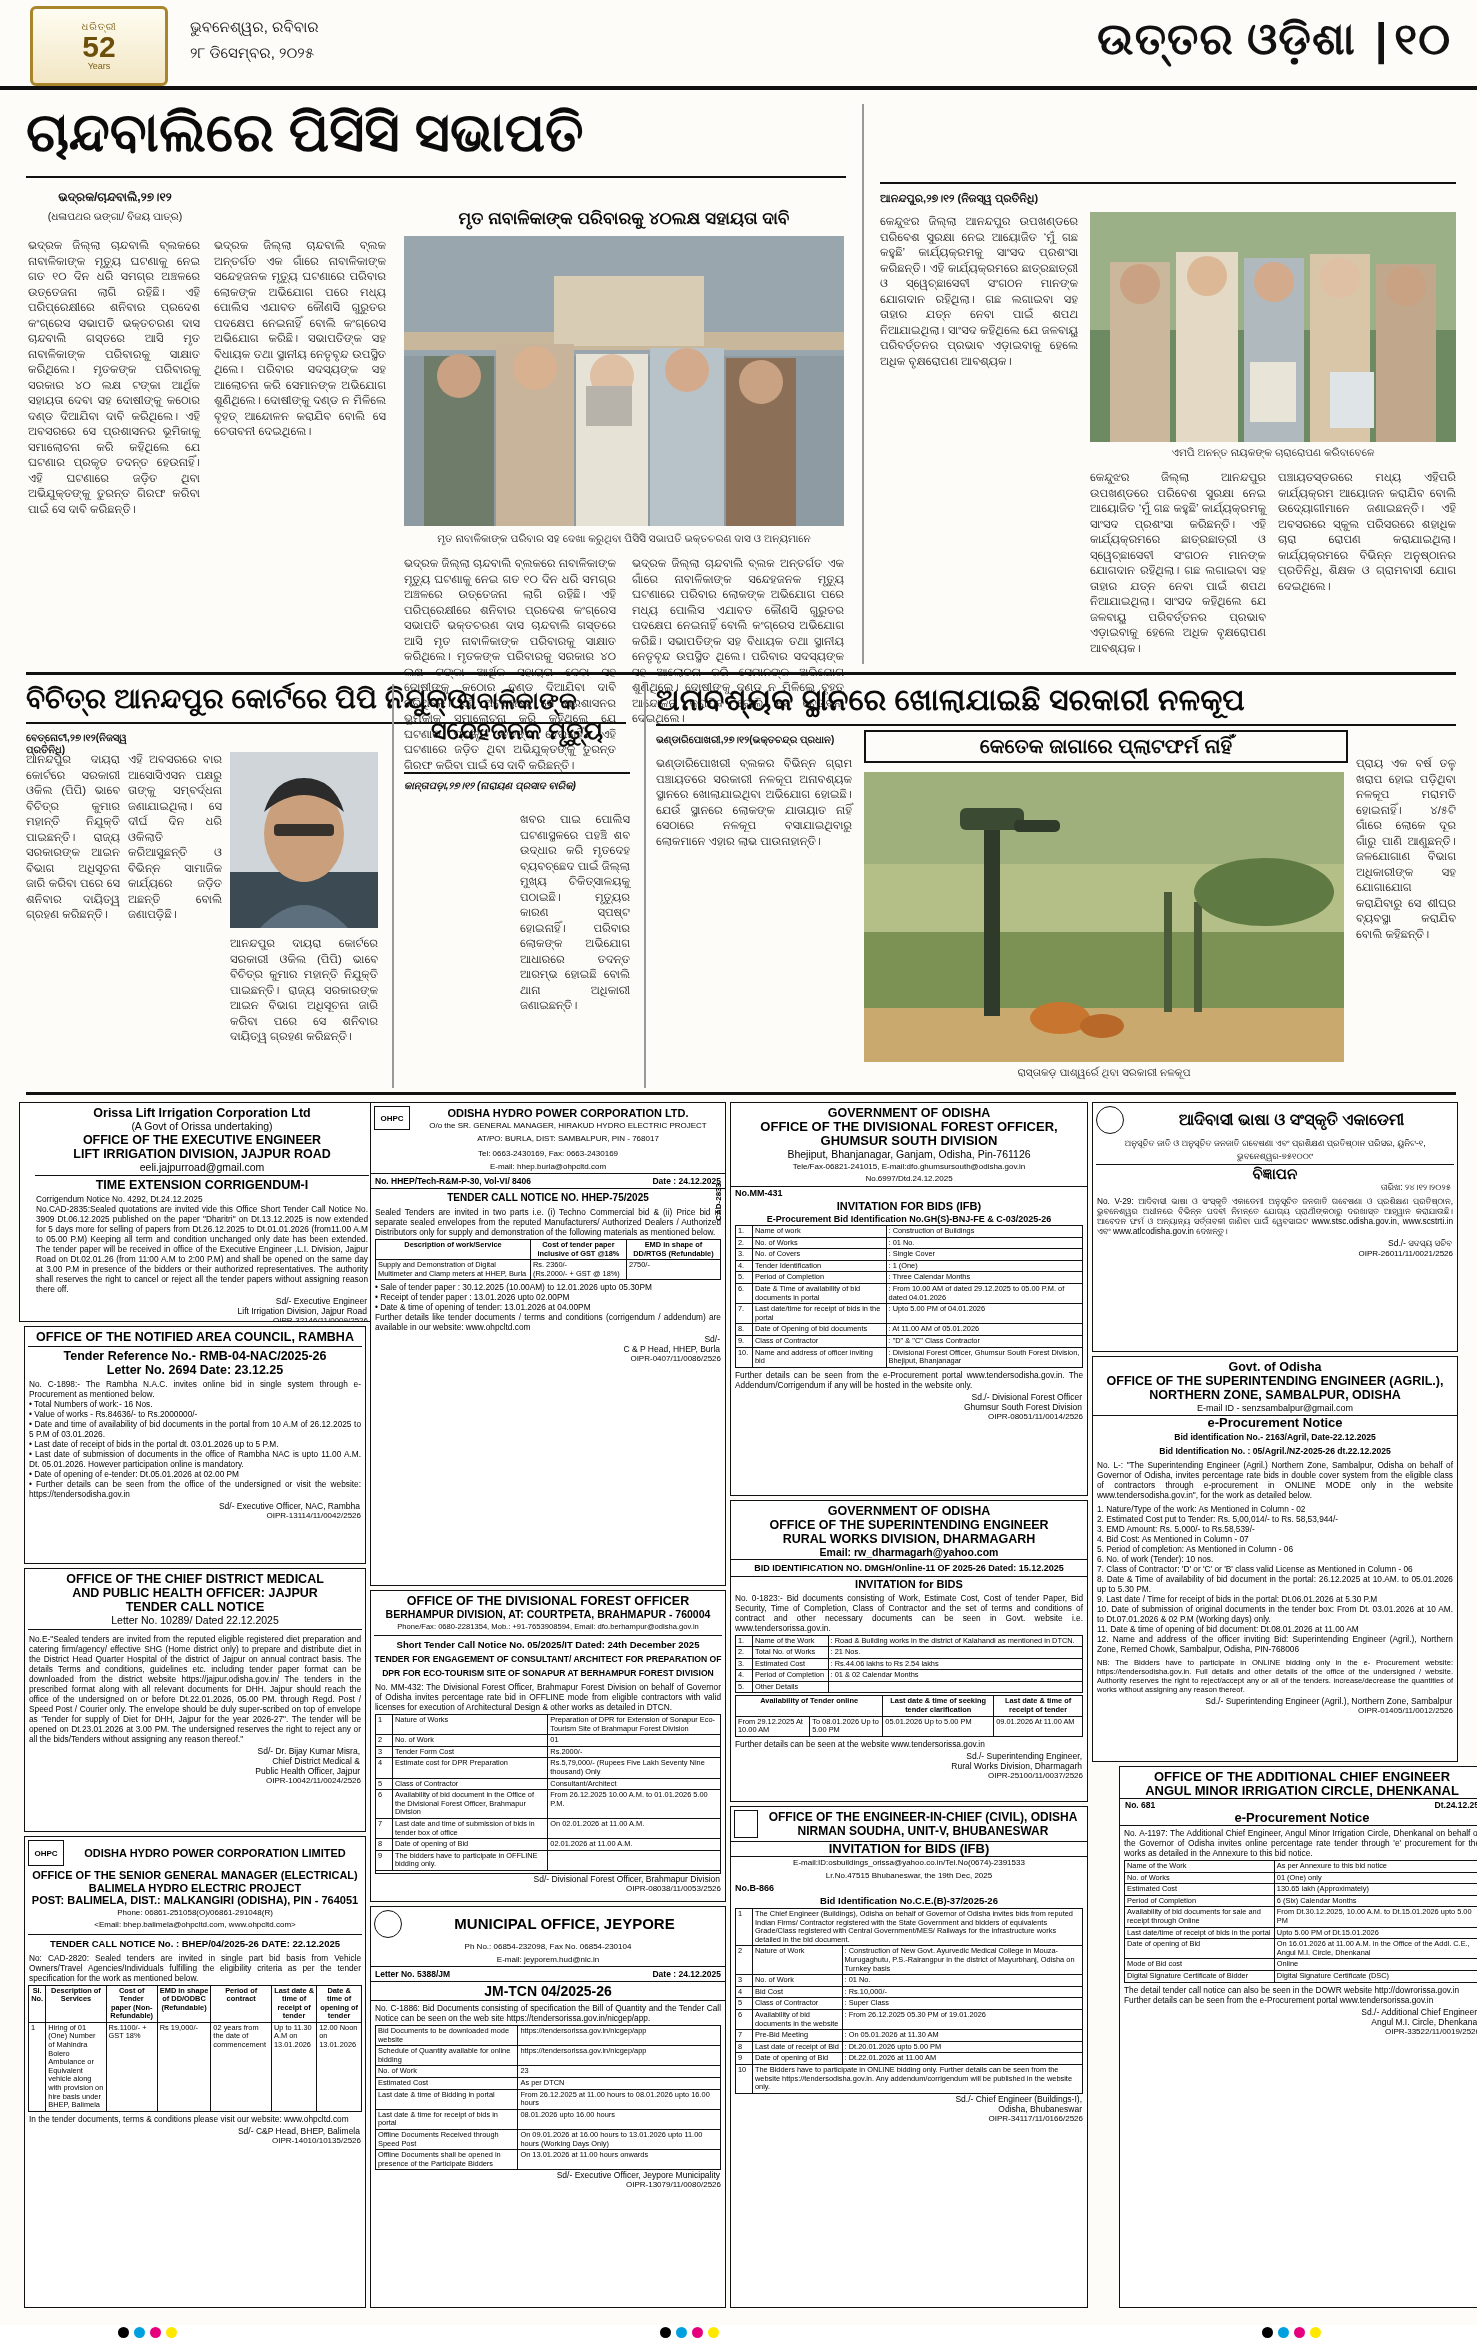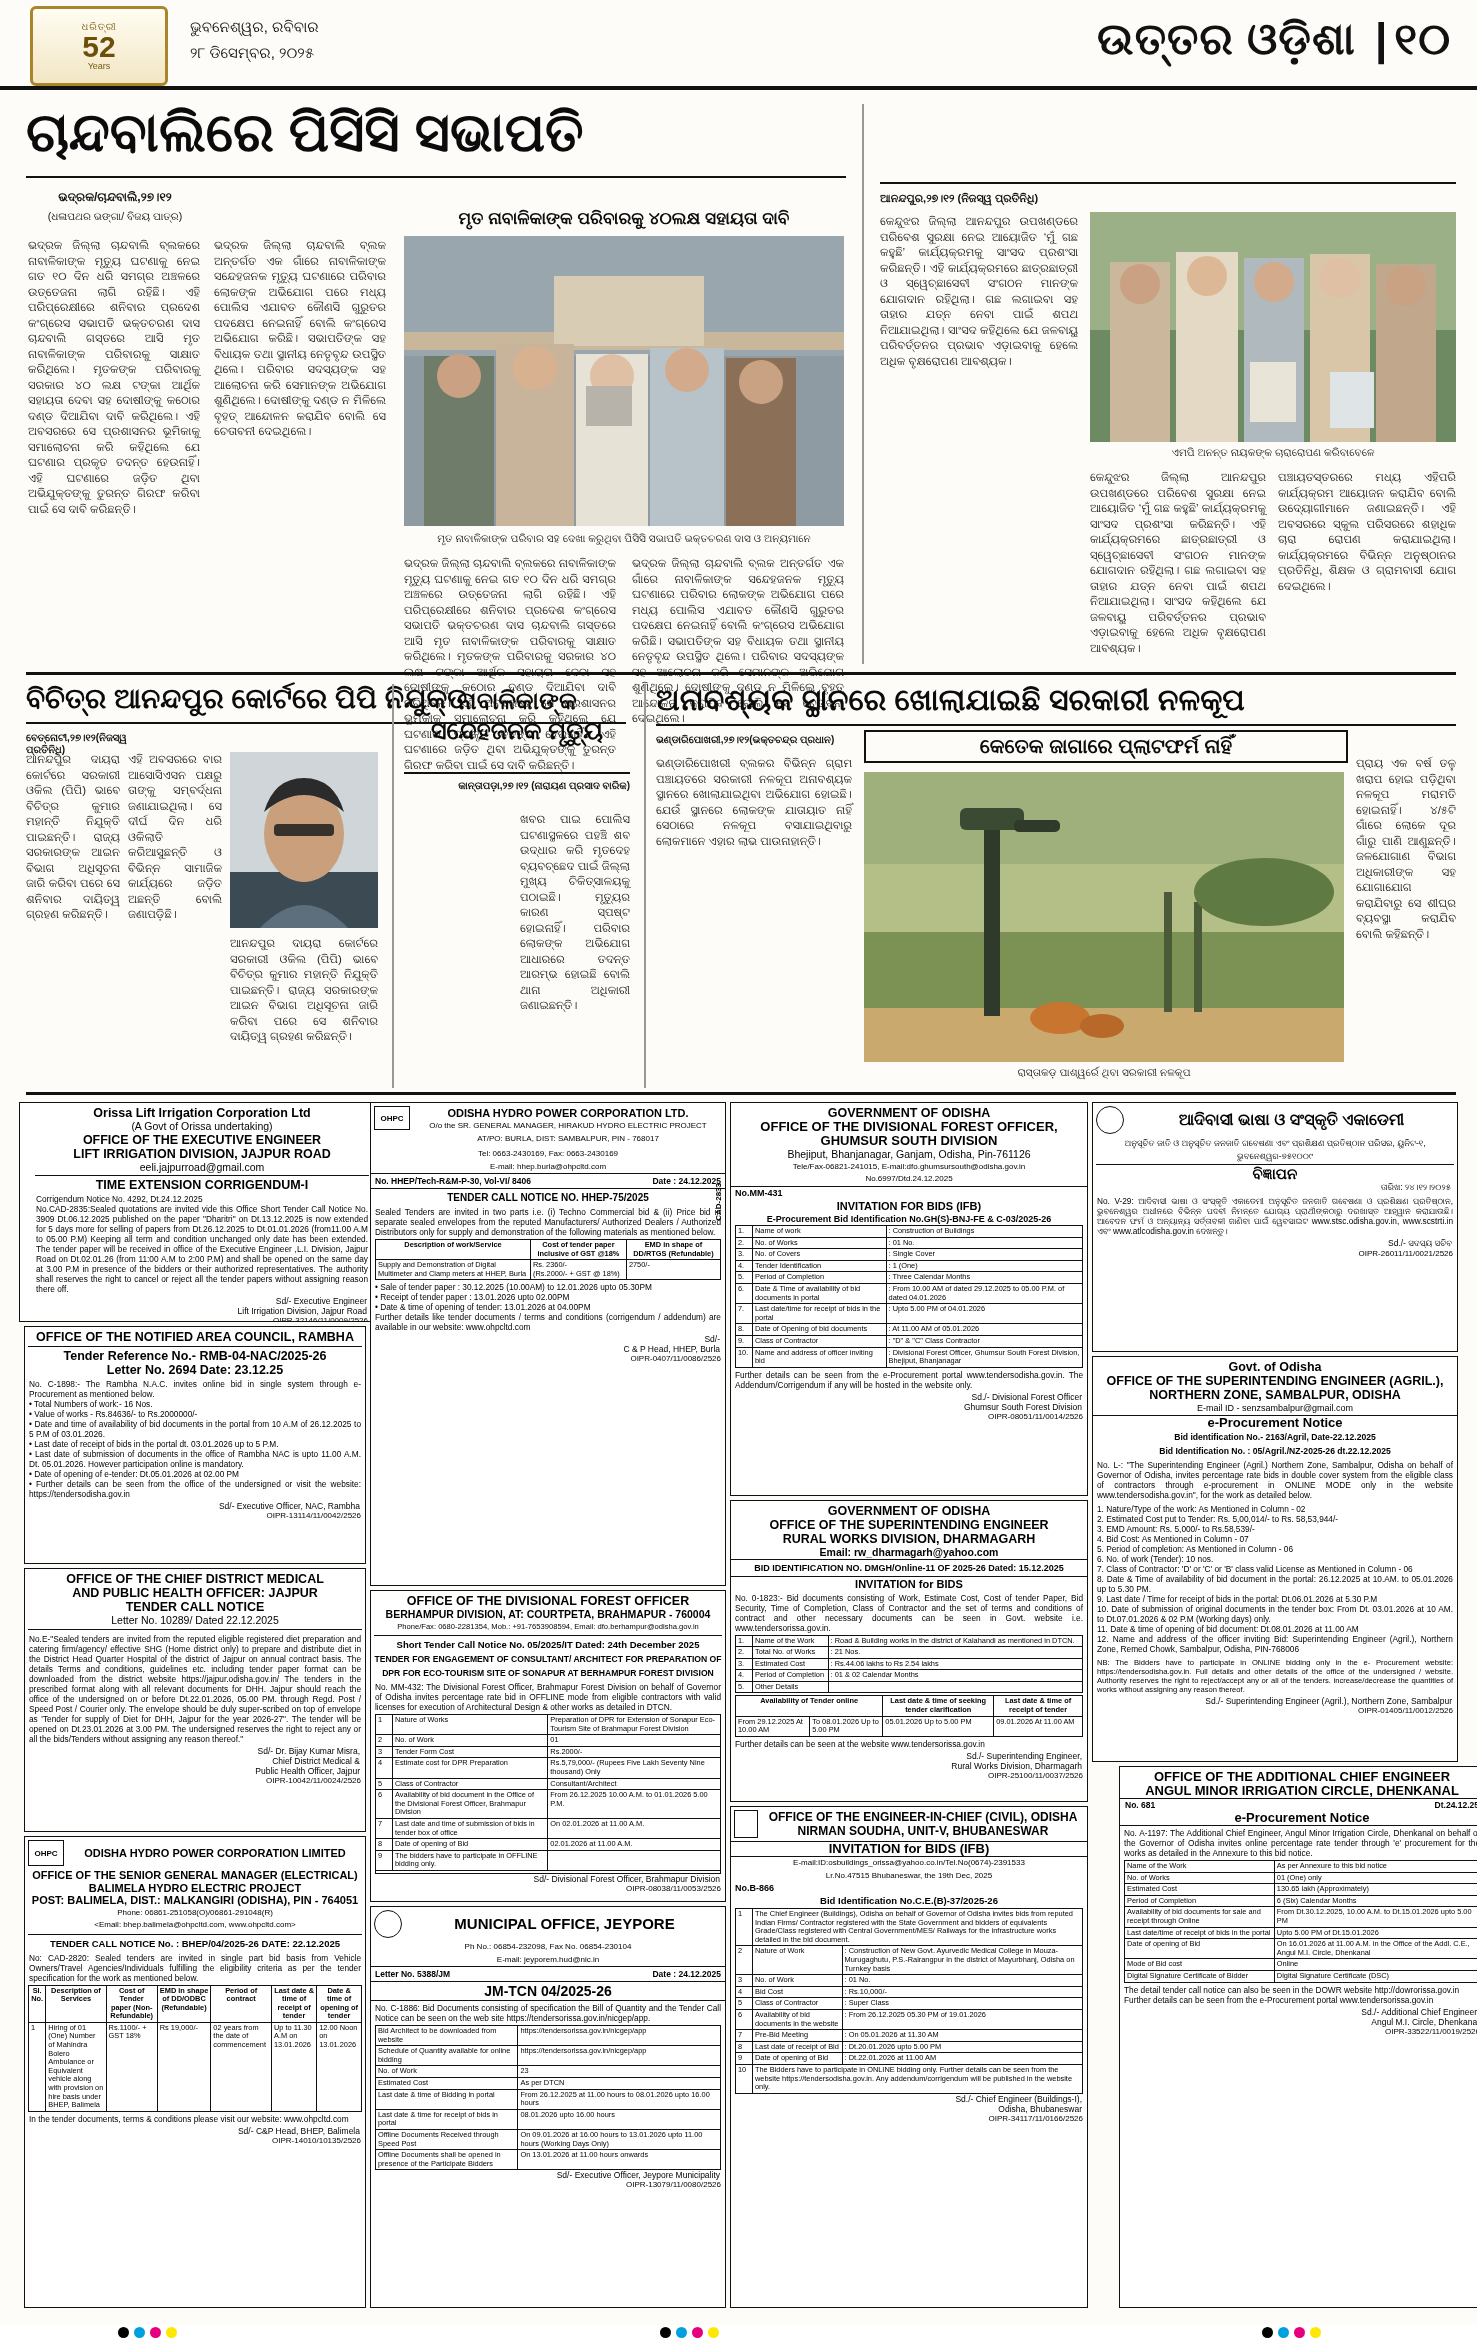--- a/index.html
+++ b/index.html
@@ -136,21 +136,21 @@
       <rect x="44" y="72" width="60" height="12" rx="4" fill="#1d1d1d" opacity="0.85"></rect>
       <path d="M30 176 q44 -46 88 0z" fill="#5d6f7c"></path>
     </svg>
   </div>
   <div class="body-col" style="left:230px;top:936px;width:148px;height:146px;">ଆନନ୍ଦପୁର ଦାୟରା କୋର୍ଟରେ ସରକାରୀ ଓକିଲ (ପିପି) ଭାବେ ବିଚିତ୍ର କୁମାର ମହାନ୍ତି ନିଯୁକ୍ତି ପାଇଛନ୍ତି। ରାଜ୍ୟ ସରକାରଙ୍କ ଆଇନ ବିଭାଗ ଅଧିସୂଚନା ଜାରି କରିବା ପରେ ସେ ଶନିବାର ଦାୟିତ୍ୱ ଗ୍ରହଣ କରିଛନ୍ତି।</div>
 
   <div class="rule-v" style="left:392px;top:684px;width:1.5px;height:404px;"></div>
 
   <div class="hl" style="left:404px;top:686px;width:226px;font-size:24px;line-height:30px;text-align:center;">ନାବାଳିକାଙ୍କ ସନ୍ଦେହଜନକ ମୃତ୍ୟୁ</div>
   <div class="rule-h" style="left:404px;top:772px;width:226px;height:1.5px;"></div>
-  <div class="sub" style="left:404px;top:780px;width:226px;font-size:10px;font-weight:bold;text-align:right;">କାନ୍ତାପଡ଼ା,୨୭।୧୨ (ନାରାୟଣ ପ୍ରସାଦ ବାରିକ)</div>
+  <div class="sub" style="left:404px;top:780px;width:226px;font-size:10px;font-weight:bold;text-align:left;font-style:italic;">କାନ୍ତାପଡ଼ା,୨୭।୧୨ (ନାରାୟଣ ପ୍ରସାଦ ବାରିକ)</div>
   <div class="body-col" style="left:520px;top:812px;width:110px;height:268px;">ଖବର ପାଇ ପୋଲିସ ଘଟଣାସ୍ଥଳରେ ପହଞ୍ଚି ଶବ ଉଦ୍ଧାର କରି ମୃତଦେହ ବ୍ୟବଚ୍ଛେଦ ପାଇଁ ଜିଲ୍ଲା ମୁଖ୍ୟ ଚିକିତ୍ସାଳୟକୁ ପଠାଇଛି। ମୃତ୍ୟୁର କାରଣ ସ୍ପଷ୍ଟ ହୋଇନାହିଁ। ପରିବାର ଲୋକଙ୍କ ଅଭିଯୋଗ ଆଧାରରେ ତଦନ୍ତ ଆରମ୍ଭ ହୋଇଛି ବୋଲି ଥାନା ଅଧିକାରୀ ଜଣାଇଛନ୍ତି।</div>
 
   <div class="rule-v" style="left:644px;top:684px;width:1.5px;height:404px;"></div>
 
   <div class="hl" style="left:656px;top:684px;width:800px;font-size:30px;">ଅନାବଶ୍ୟକ ସ୍ଥାନରେ ଖୋଲାଯାଇଛି ସରକାରୀ ନଳକୂପ</div>
   <div class="rule-h" style="left:656px;top:724px;width:800px;height:1.5px;"></div>
   <div class="sub" style="left:656px;top:734px;width:192px;font-size:10px;font-weight:bold;">ଭଣ୍ଡାରିପୋଖରୀ,୨୭।୧୨(ଭକ୍ତଚନ୍ଦ୍ର ପ୍ରଧାନ)</div>
   <div class="hl" style="left:864px;top:730px;width:480px;font-size:20px;text-align:center;border:2px solid #111;padding:4px 0;">କେତେକ ଜାଗାରେ ପ୍ଲାଟଫର୍ମ ନାହିଁ</div>
   <div class="photo" style="left:864px;top:772px;width:480px;height:290px;">
     <svg class="photo-img" viewBox="0 0 480 290" preserveAspectRatio="none">
@@ -391,21 +391,21 @@
     <div style="display:flex;justify-content:space-between;font-size:8.5px;font-weight:bold;padding:2px 4px;border-top:1px solid #111;">
       <span>Letter No. 5388/JM</span>
       <span>Date : 24.12.2025</span>
     </div>
     <div class="t1" style="font-size:14px;padding:2px 0;border-top:1px solid #111;border-bottom:1px solid #111;">JM-TCN 04/2025-26</div>
     <div class="bodytxt">No. C-1886: Bid Documents consisting of specification the Bill of Quantity and the Tender Call Notice can be seen on the web site https://tendersorissa.gov.in/nicgep/app.</div>
     <div style="padding:0 4px;">
       <table class="tbl">
         <tbody>
           <tr>
-              <td>Bid Architect to be downloaded from website</td>
+              <td>Bid Documents to be downloaded mode website</td>
               <td>https://tendersorissa.gov.in/nicgep/app</td>
             </tr>
           <tr>
               <td>Schedule of Quantity available for online bidding</td>
               <td>https://tendersorissa.gov.in/nicgep/app</td>
             </tr>
           <tr>
               <td>No. of Work</td>
               <td>23</td>
             </tr>

